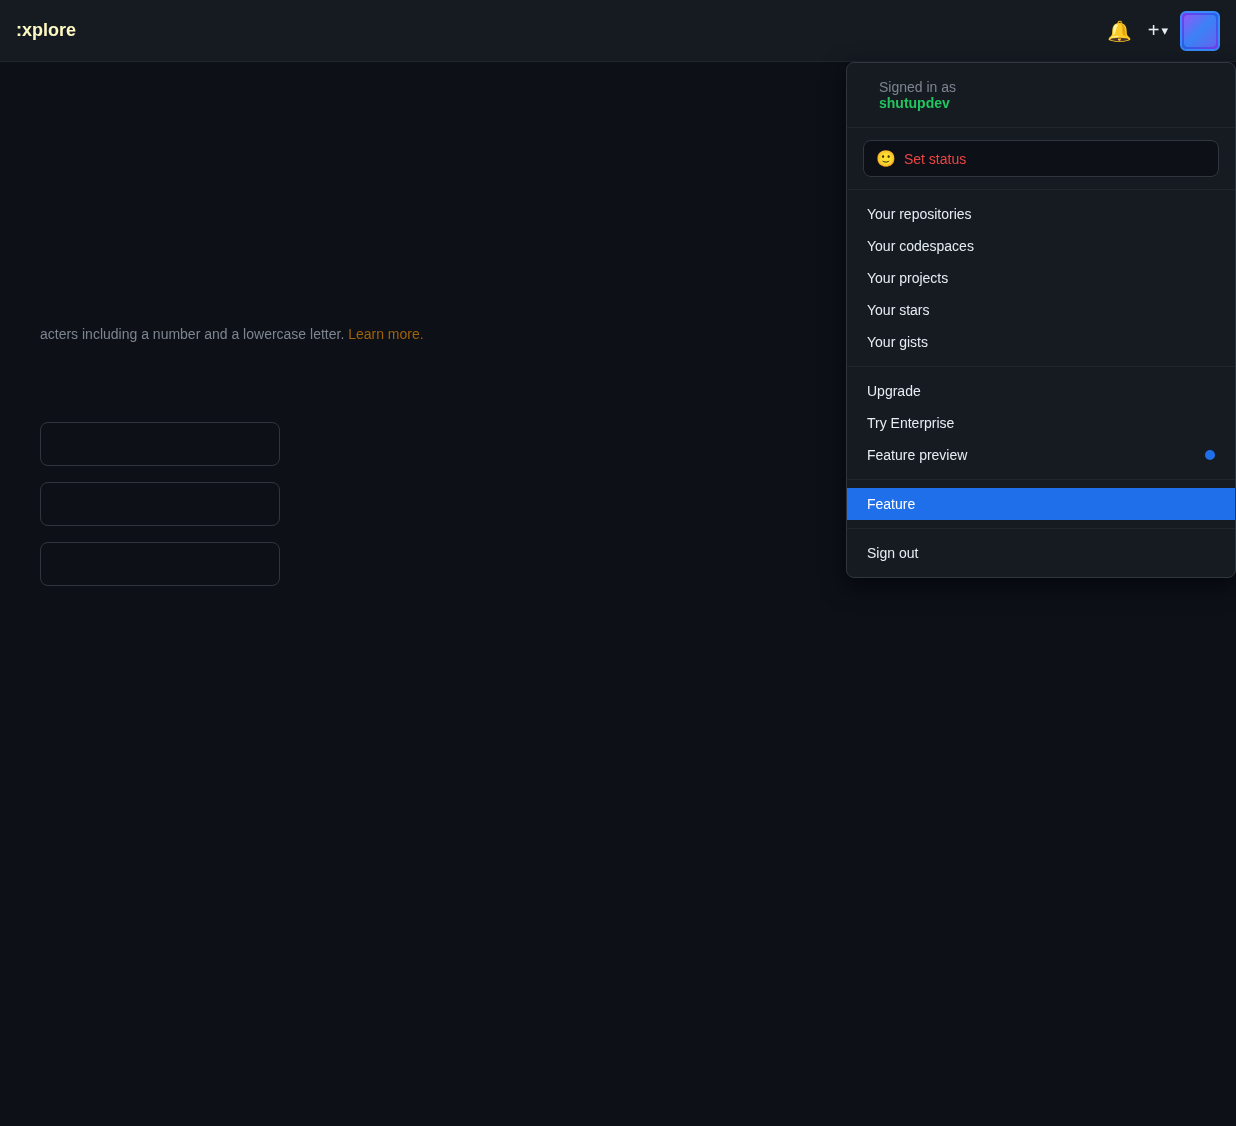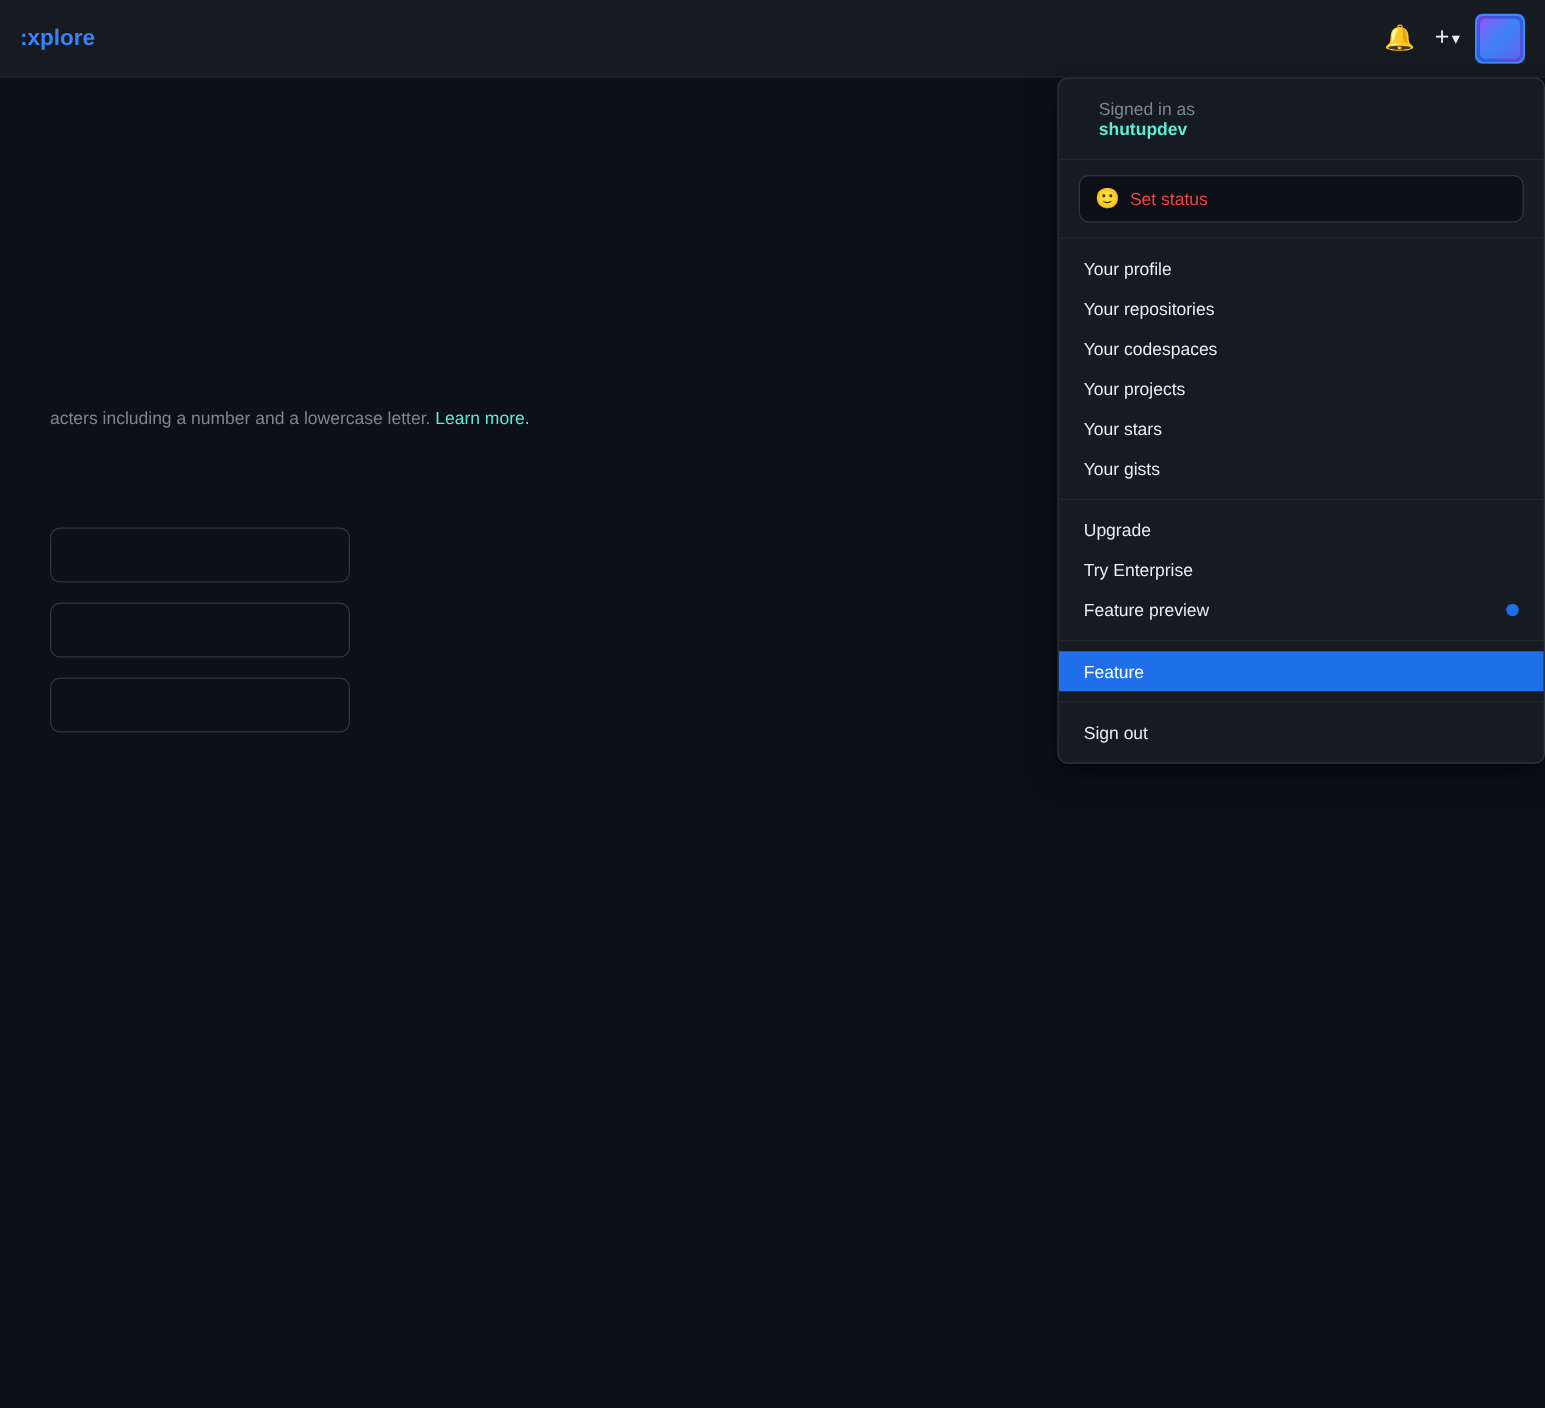--- a/index.html
+++ b/index.html
@@ -22,21 +22,21 @@
       height: 62px;
       background-color: #161b22;
       display: flex;
       align-items: center;
       padding: 0 16px;
       z-index: 100;
       border-bottom: 1px solid #21262d;
     }
 
     .header-title {
-      color: #3b82f6;
+      color: #fef9c3;
       font-size: 18px;
       font-weight: 600;
       flex: 1;
     }
 
     .header-actions {
       display: flex;
       align-items: center;
       gap: 12px;
     }
@@ -105,21 +105,21 @@
 
     .bottom-text {
       position: absolute;
       bottom: 280px;
       left: 0;
       color: #7d8590;
       font-size: 14px;
     }
 
     .bottom-text a {
-      color: #5eead4;
+      color: #a16207;
       text-decoration: none;
     }
 
     
     .dropdown-menu {
       position: absolute;
       top: 62px;
       right: 0;
       width: 390px;
       background-color: #161b22;
@@ -135,21 +135,21 @@
       border-bottom: 1px solid #21262d;
     }
 
     .signed-in-text {
       color: #7d8590;
       font-size: 14px;
       font-weight: 400;
     }
 
     .username-text {
-      color: #5eead4;
+      color: #22c55e;
       font-size: 14px;
       font-weight: 700;
     }
 
     .status-input-container {
       padding: 12px 16px;
       border-bottom: 1px solid #21262d;
     }
 
     .status-input {
@@ -242,23 +242,20 @@
 
   <div class="status-input-container">
     <div class="status-input">
       <span class="status-emoji">🙂</span>
       <span style="color:#ef4444; font-size:14px;">Set status</span>
     </div>
   </div>
 
   <div class="menu-section">
     <a class="menu-item" href="#">
-      <span>Your profile</span>
-    </a>
-    <a class="menu-item" href="#">
       <span>Your repositories</span>
     </a>
     <a class="menu-item" href="#">
       <span>Your codespaces</span>
     </a>
     <a class="menu-item" href="#">
       <span>Your projects</span>
     </a>
     <a class="menu-item" href="#">
       <span>Your stars</span>

